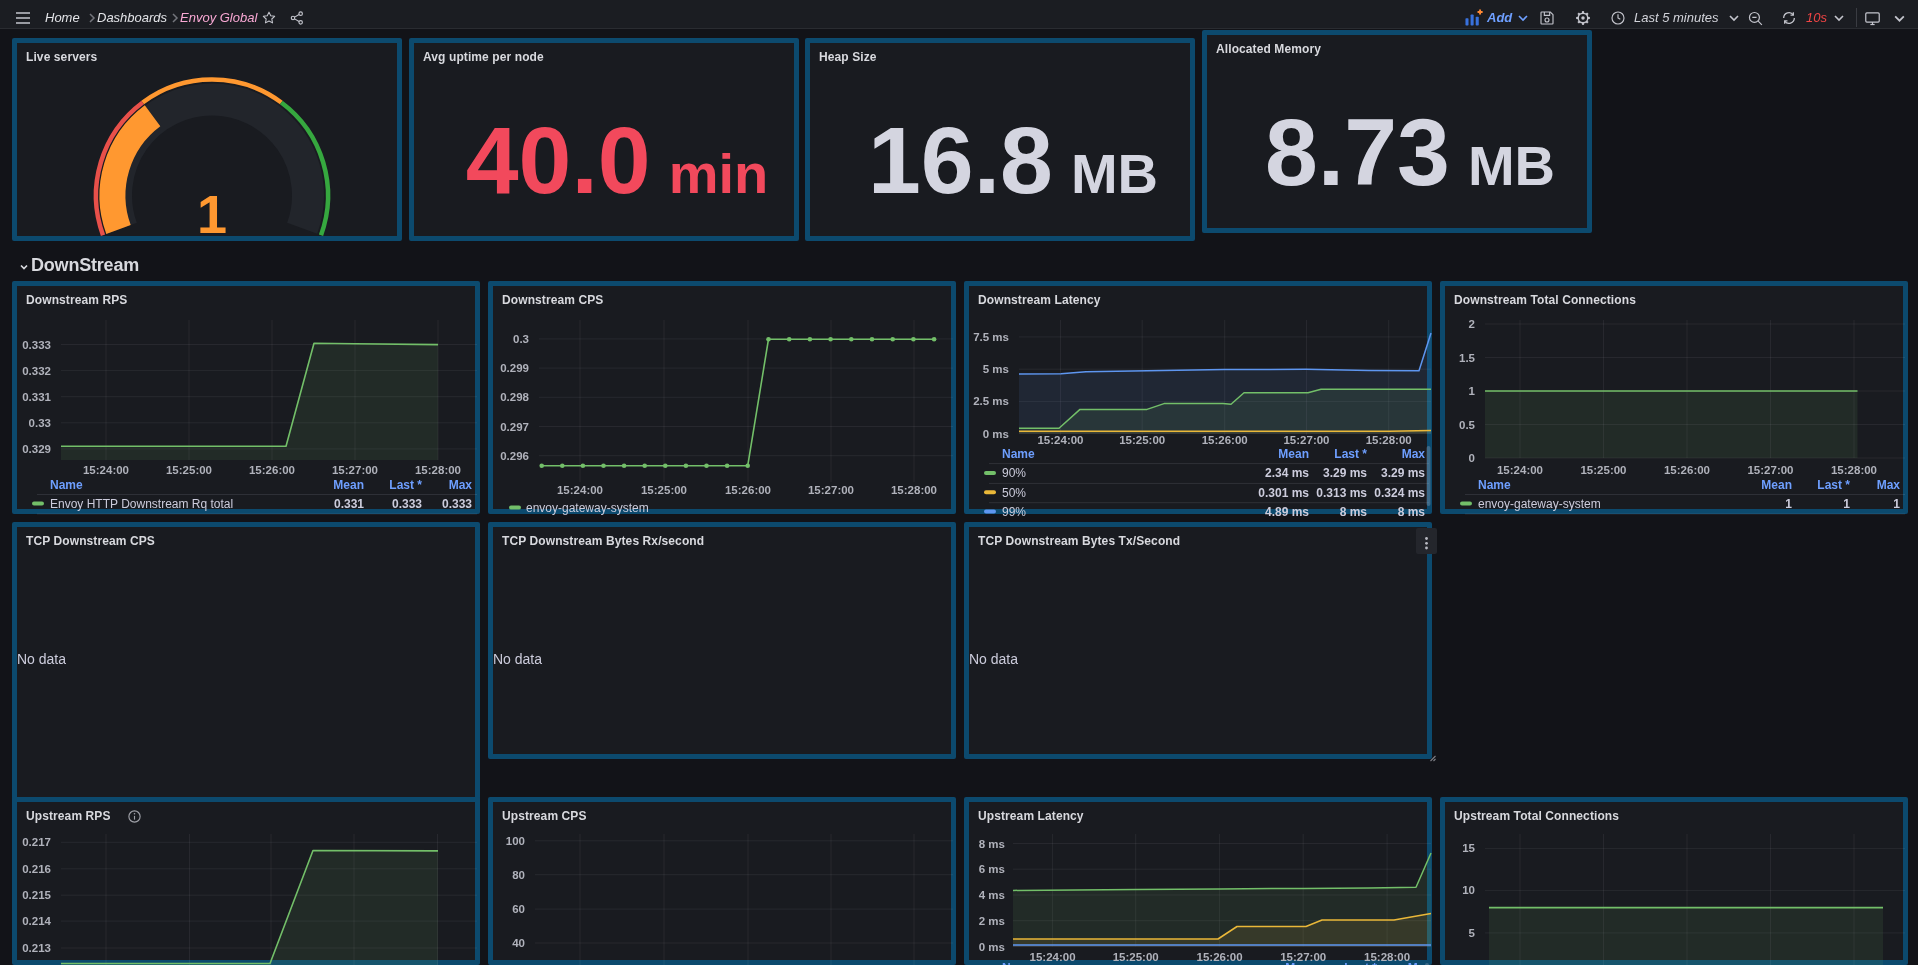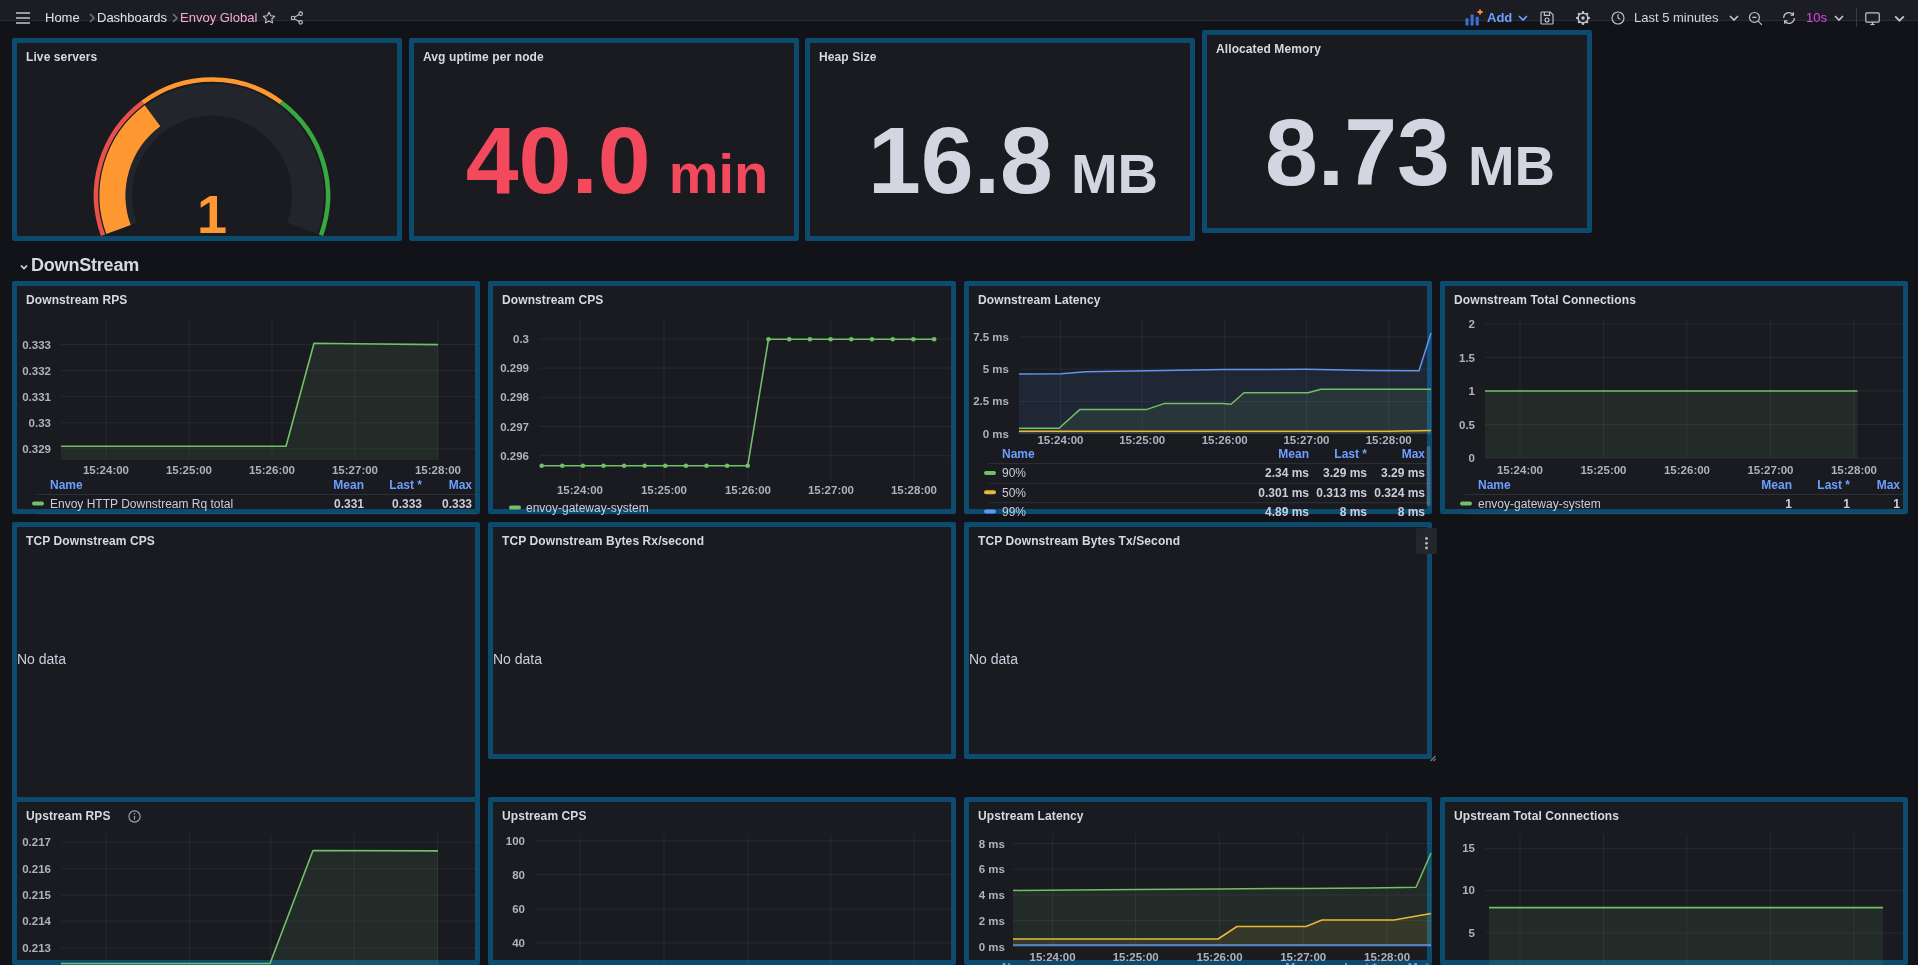--- a/index.html
+++ b/index.html
@@ -1,20 +1,20 @@
 <!DOCTYPE html>
 <html><head><meta charset="utf-8"><style>
 * { margin:0; padding:0; box-sizing:border-box; }
 html,body { width:1918px; height:965px; background:#121318; overflow:hidden;
   font-family:"Liberation Sans", sans-serif; }
 .panel { position:absolute; background:#191b20; border:5px solid #0c4a6e; border-radius:2px; }
 .ptitle { position:absolute; left:9px; top:7px; font-size:12px; font-weight:700; color:#d8d9de;
   letter-spacing:0.1px; z-index:2; white-space:nowrap; }
-.nav { position:absolute; left:0; top:0; width:1918px; height:21px; background:#1b1d22;
-  border-bottom:1px solid #2a2c31; }
+.nav { position:absolute; left:0; top:0; width:1918px; height:29px; background:#1b1d22;
+  border-bottom:1px solid #2a2c31;font-style:italic; }
 .secthead { position:absolute; font-size:18px; font-weight:700; letter-spacing:-0.2px; color:#d8d9de; }
 .nodata { position:absolute; width:100%; font-size:14px; color:#ccccdc; }
 </style></head><body>
 <div class="nav">
     <svg width="16" height="16" viewBox="0 0 16 16" style="position:absolute;left:15px;top:10px">
       <path d="M1 3h14M1 8h14M1 13h14" stroke="#c4c5cd" stroke-width="1.6"></path>
     </svg>
     <span style="position:absolute;left:45px;top:10px;font-size:13px;font-weight:400;color:#e3e4e8">Home</span>
     <svg width="10" height="10" viewBox="0 0 10 10" style="position:absolute;left:87px;top:13px">
       <path d="M3 1l4 4-4 4" stroke="#73757c" stroke-width="1.5" fill="none"></path>
@@ -70,21 +70,21 @@
     </svg>
     <svg width="17" height="17" viewBox="0 0 24 24" style="position:absolute;left:1747px;top:10px">
       <circle cx="10.5" cy="10.5" r="7" fill="none" stroke="#c4c5cd" stroke-width="1.7"></circle>
       <path d="M7.5 10.5h6M15.8 15.8L21 21" stroke="#c4c5cd" stroke-width="1.7"></path>
     </svg>
     <svg width="16" height="16" viewBox="0 0 24 24" style="position:absolute;left:1781px;top:10px">
       <path d="M20 12a8 8 0 0 1-14.5 4.6M4 12a8 8 0 0 1 14.5-4.6" fill="none" stroke="#c4c5cd" stroke-width="1.9"></path>
       <path d="M18.5 3.5v4.2h-4.2" fill="none" stroke="#c4c5cd" stroke-width="1.9"></path>
       <path d="M5.5 20.5v-4.2h4.2" fill="none" stroke="#c4c5cd" stroke-width="1.9"></path>
     </svg>
-    <span style="position:absolute;left:1806px;top:10px;font-size:13px;font-weight:400;color:#d946ef">10s</span>
+    <span style="position:absolute;left:1806px;top:10px;font-size:13px;font-weight:400;color:#ef4444">10s</span>
     <svg width="12" height="12" viewBox="0 0 12 12" style="position:absolute;left:1833px;top:12px">
       <path d="M2 4l4 4 4-4" stroke="#c4c5cd" stroke-width="1.6" fill="none"></path>
     </svg>
     <div style="position:absolute;left:1856px;top:8px;width:1px;height:19px;background:#3a3c42"></div>
     <svg width="17" height="17" viewBox="0 0 24 24" style="position:absolute;left:1864px;top:10px">
       <rect x="2.5" y="4" width="19" height="13" rx="1.5" fill="none" stroke="#c4c5cd" stroke-width="1.7"></rect>
       <path d="M9 20.5h6" stroke="#c4c5cd" stroke-width="1.7"></path>
       <path d="M12 17v3.5" stroke="#c4c5cd" stroke-width="1.7"></path>
     </svg>
     <svg width="13" height="13" viewBox="0 0 12 12" style="position:absolute;left:1893px;top:12px">

